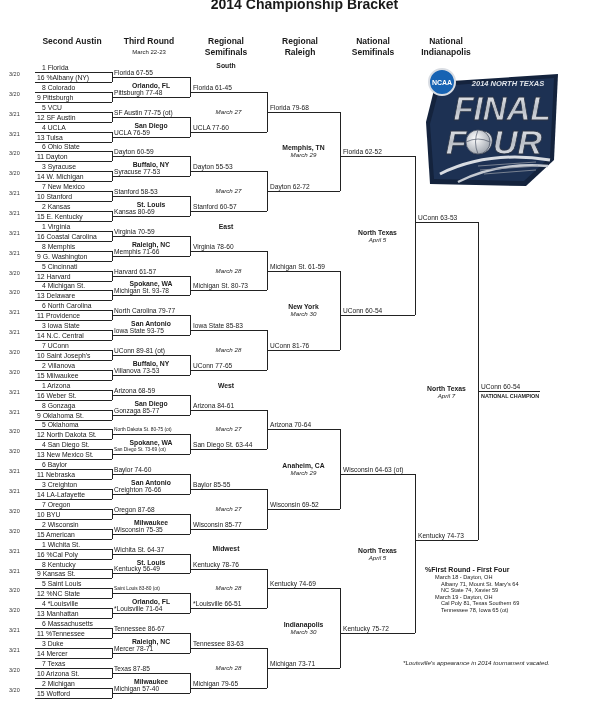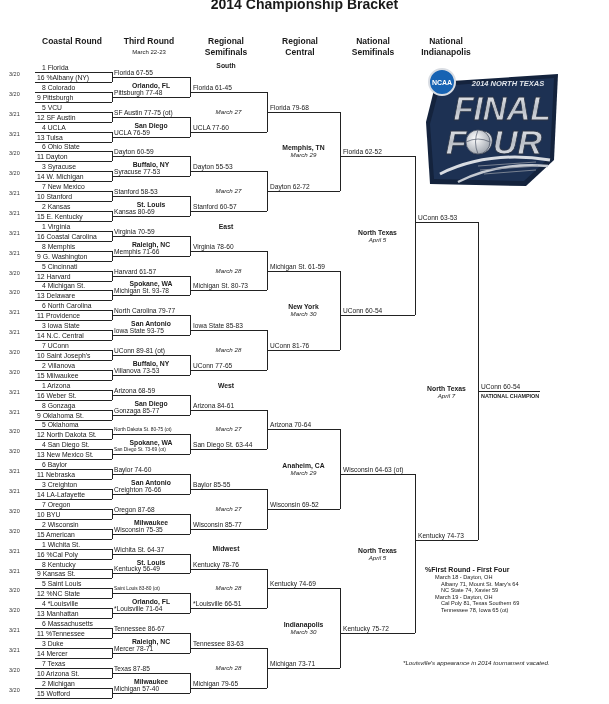--- a/index.html
+++ b/index.html
@@ -409,24 +409,24 @@
     <div class="abs res" style="left:418px;top:213px;">UConn 63-53</div>
     <div class="abs res" style="left:418px;top:531px;">Kentucky 74-73</div>
     <div class="abs res" style="left:481px;top:382px;">UConn 60-54</div>
     <div class="abs" style="left:481px;top:393px;font-size:5.4px;font-weight:bold;white-space:nowrap;">NATIONAL CHAMPION</div>
     <div class="abs site" style="left:415px;top:384px;width:63px;">North Texas</div>
     <div class="abs when" style="left:415px;top:392px;width:63px;">April 7</div>
   </div>
 
 <div class="abs title">2014 Championship Bracket</div>
 
-<div class="abs hdr" style="left:36px;top:36px;width:72px;"><span>Coastal Round</span></div>
+<div class="abs hdr" style="left:36px;top:36px;width:72px;"><span>Second Austin</span></div>
 <div class="abs hdr" style="left:113px;top:36px;width:72px;"><span>Third Round</span><span class="sub">March 22-23</span></div>
 <div class="abs hdr" style="left:190px;top:36px;width:72px;"><span>Regional</span><br><span>Semifinals</span></div>
-<div class="abs hdr" style="left:264px;top:36px;width:72px;"><span>Regional</span><br><span>Central</span></div>
+<div class="abs hdr" style="left:264px;top:36px;width:72px;"><span>Regional</span><br><span>Raleigh</span></div>
 <div class="abs hdr" style="left:337px;top:36px;width:72px;"><span>National</span><br><span>Semifinals</span></div>
 <div class="abs hdr" style="left:406px;top:36px;width:80px;"><span>National</span><br><span>Indianapolis</span></div>
 
 <div class="abs region" style="left:190px;top:62px;width:72px;">South</div>
 <div class="abs region" style="left:190px;top:223px;width:72px;">East</div>
 <div class="abs region" style="left:190px;top:382px;width:72px;">West</div>
 <div class="abs region" style="left:190px;top:545px;width:72px;">Midwest</div>
 
 <div class="logo">
   <svg width="150" height="135" viewBox="0 0 150 135">

